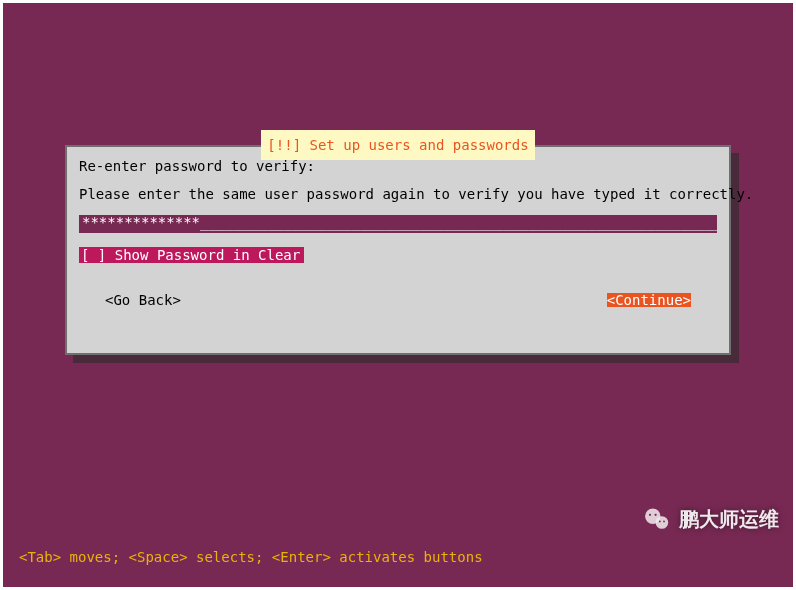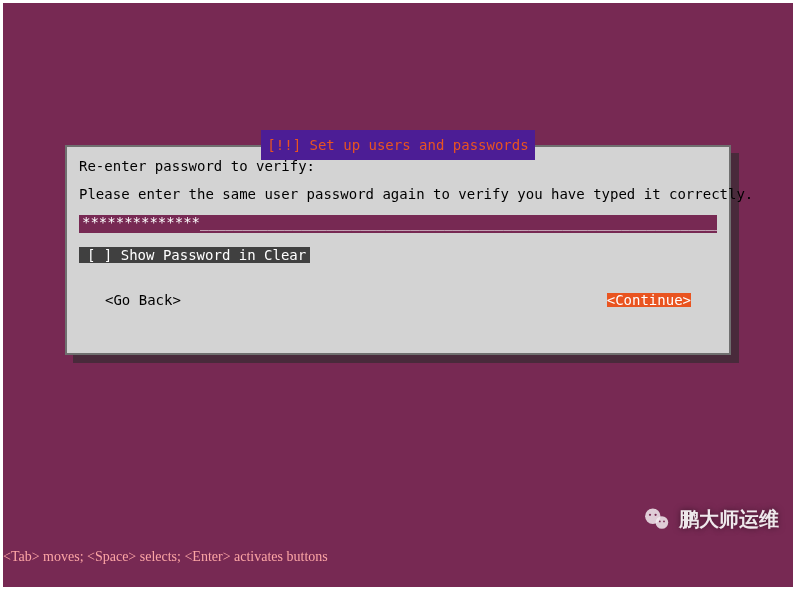--- a/index.html
+++ b/index.html
@@ -50,21 +50,21 @@
   }
   .title {
     position: absolute;
     top: -9px;
     left: 0;
     right: 0;
     text-align: center;
     color: #6f6f6f;
   }
   .title-text {
-    background: #4c1d95;
+    background: #fef9c3;
     padding: 7px 6px;
     color: #e95420;
   }
   .body {
     padding: 12px 12px 0 12px;
   }
   .row { margin-bottom: 14px; white-space: pre; }
   .password-field {
     display: block;
     width: 638px;
@@ -73,46 +73,45 @@
     color: #fff;
     margin: 0 0 14px 0;
     white-space: pre;
     letter-spacing: 0px;
     overflow: hidden;
   }
   .pw-masked { color:#fff; padding-left:3px; }
   .pw-underline { color:#fff; opacity:.9; }
   .checkbox-row {
     display: inline-block;
-    background: #404040;
+    background: #be185d;
     color: #fff;
-    padding: 1px 4px 1px 8px;
+    padding: 1px 4px 1px 2px;
     margin-bottom: 14px;
   }
   .button-row {
     display: flex;
     justify-content: space-between;
     padding: 0 26px;
     margin-top: 16px;
   }
   .btn-back { color:#000; }
   .btn-continue {
     background: #e95420;
     color: #fff;
     padding: 0 0;
   }
   .statusbar {
     position: absolute;
     left: 0;
     bottom: 23px;
-    color: #fca5a5;
+    color: #eab308;
     font-size: 14px;
-    padding-left: 0;
+    padding-left: 16px;
     white-space: pre;
-    font-family: Liberation Serif, serif;
   }
   .watermark {
     position: absolute;
     right: 14px;
     bottom: 54px;
     display: flex;
     align-items: center;
     gap: 8px;
     color: rgba(255,255,255,.9);
     font-family: Liberation Serif, serif;

